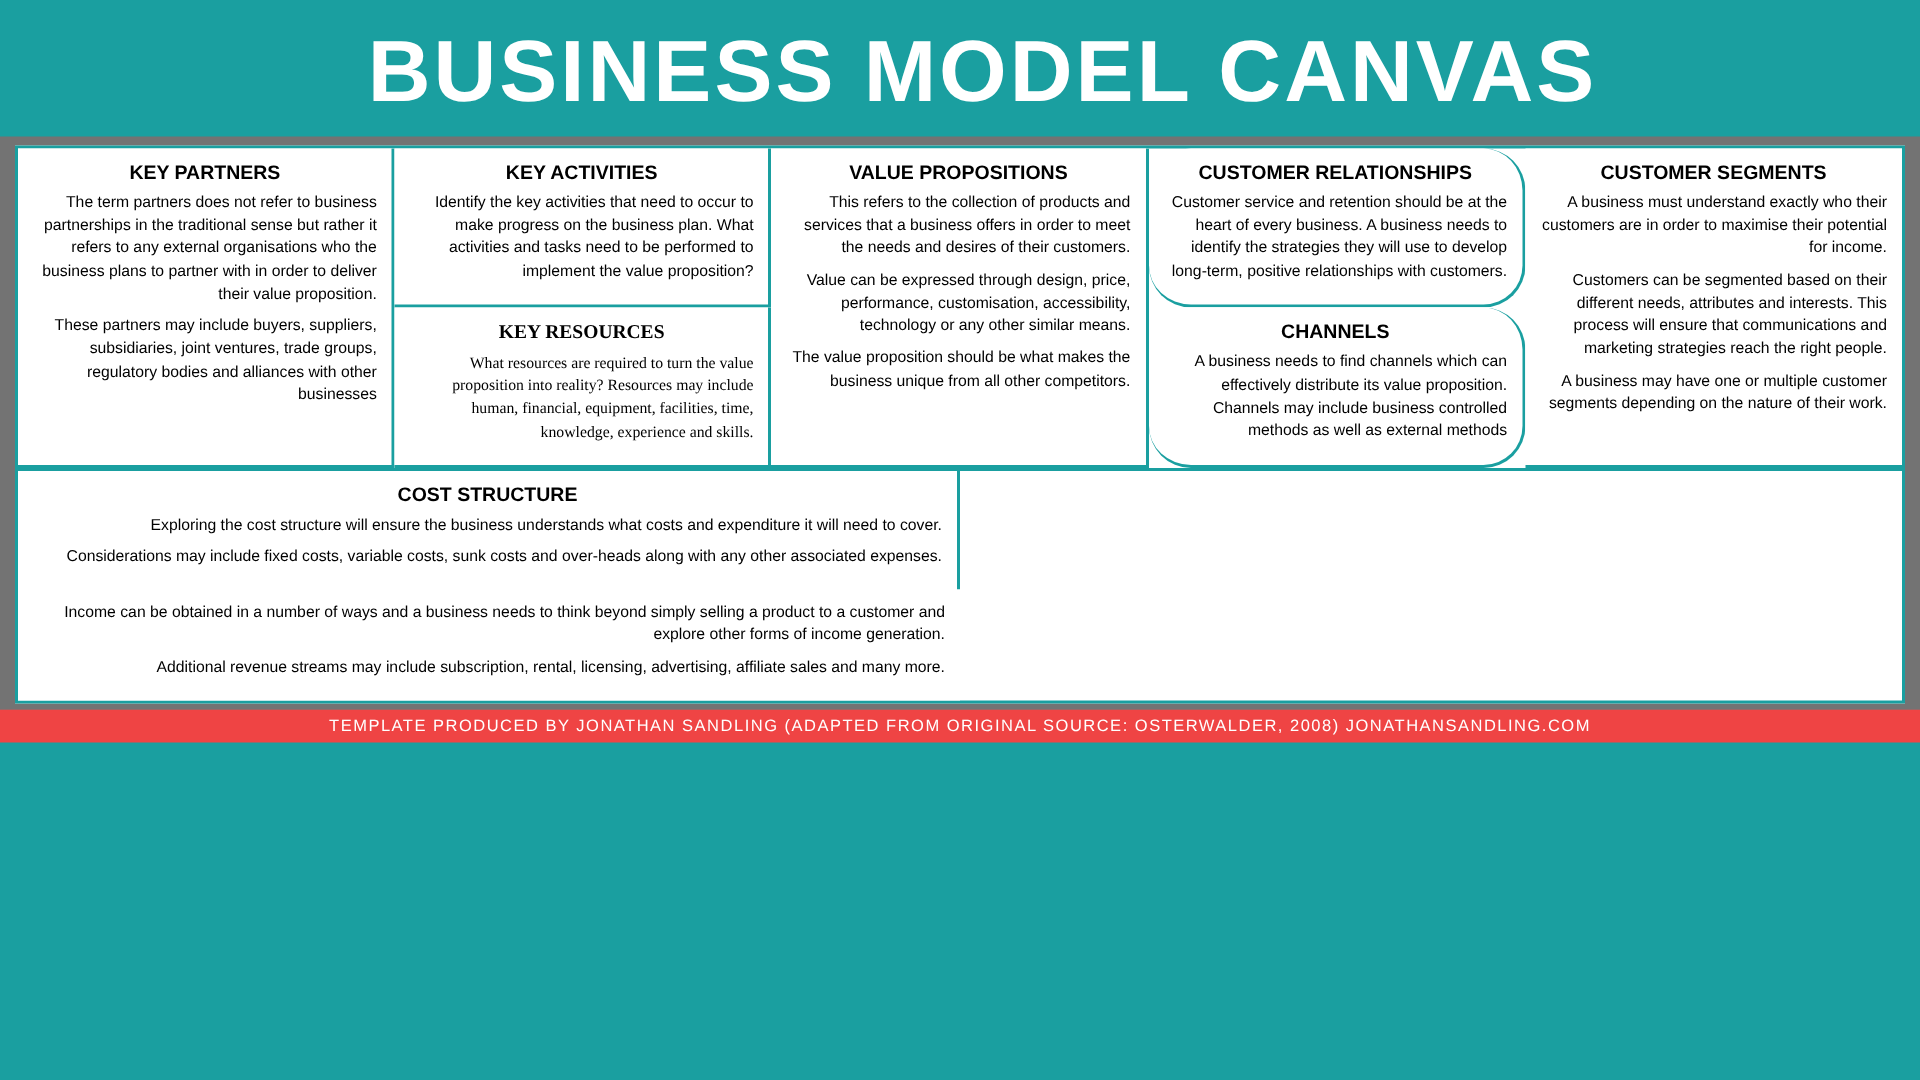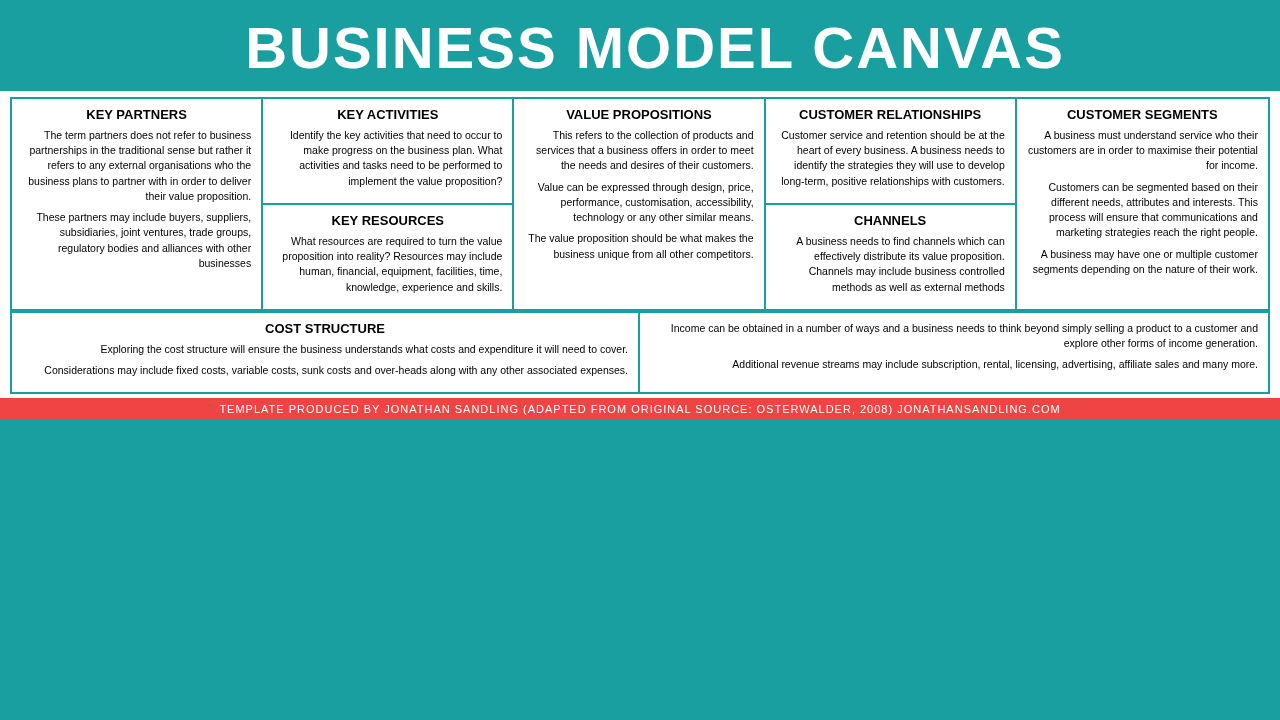--- a/index.html
+++ b/index.html
@@ -20,21 +20,21 @@
     .header h1 {
       color: white;
       font-size: 58px;
       font-weight: 900;
       letter-spacing: 2px;
       text-transform: uppercase;
       margin-left: 30px;
     }
 
     .main-container {
-      background: #ffffff;
+      background: #737373;
       padding: 6px 10px 4px;
     }
 
     .canvas-grid {
       background: white;
       border: 2px solid #1a9fa0;
       display: flex;
       flex-direction: column;
     }
 
@@ -99,36 +99,37 @@
     .col-customer-rel-channels {
       width: 20%;
       display: flex;
       flex-direction: column;
       border-top: none;
     }
 
     .col-customer-rel-channels .cell {
       border-top: none;
       border-left: none;
+      border-radius: 28px;
     }
 
     .col-customer-rel-channels .cell:first-child {
       border-bottom: 2px solid #1a9fa0;
     }
 
     .col-customer-segments {
       width: 20%;
       border-left: none;
       border-top: none;
       border-right: none;
     }
 
     .bottom-row {
       display: flex;
-      flex-direction: row;
+      flex-direction: column;
     }
 
     .col-cost-structure {
       width: 50%;
       border-left: none;
       border-bottom: none;
       border-top: none;
     }
 
     .col-revenue-streams {
@@ -149,20 +150,21 @@
     }
 
     .key-activities-top {
       flex: 1;
       padding: 8px 10px;
     }
 
     .key-activities-bottom {
       flex: 1;
       padding: 8px 10px;
+      font-family: Liberation Serif, serif;
     }
 
     .cr-top {
       flex: 1;
       padding: 8px 10px;
     }
 
     .cr-bottom {
       flex: 1;
       padding: 8px 10px;
@@ -210,21 +212,21 @@
           <span class="cell-text">Customer service and retention should be at the heart of every business. A business needs to identify the strategies they will use to develop long-term, positive relationships with customers.</span>
         </div>
         <div class="cell cr-bottom">
           <span class="cell-title">CHANNELS</span>
           <span class="cell-text">A business needs to find channels which can effectively distribute its value proposition. Channels may include business controlled methods as well as external methods</span>
         </div>
       </div>
 
       <div class="cell col-customer-segments">
         <span class="cell-title">CUSTOMER SEGMENTS</span>
-        <span class="cell-text">A business must understand service who their customers are in order to maximise their potential for income.</span>
+        <span class="cell-text">A business must understand exactly who their customers are in order to maximise their potential for income.</span>
         <span class="cell-text">Customers can be segmented based on their different needs, attributes and interests. This process will ensure that communications and marketing strategies reach the right people.</span>
         <span class="cell-text">A business may have one or multiple customer segments depending on the nature of their work.</span>
       </div>
 
     </div>
 
     <div class="bottom-row">
 
       <div class="cell col-cost-structure">
         <span class="cell-title">COST STRUCTURE</span>

